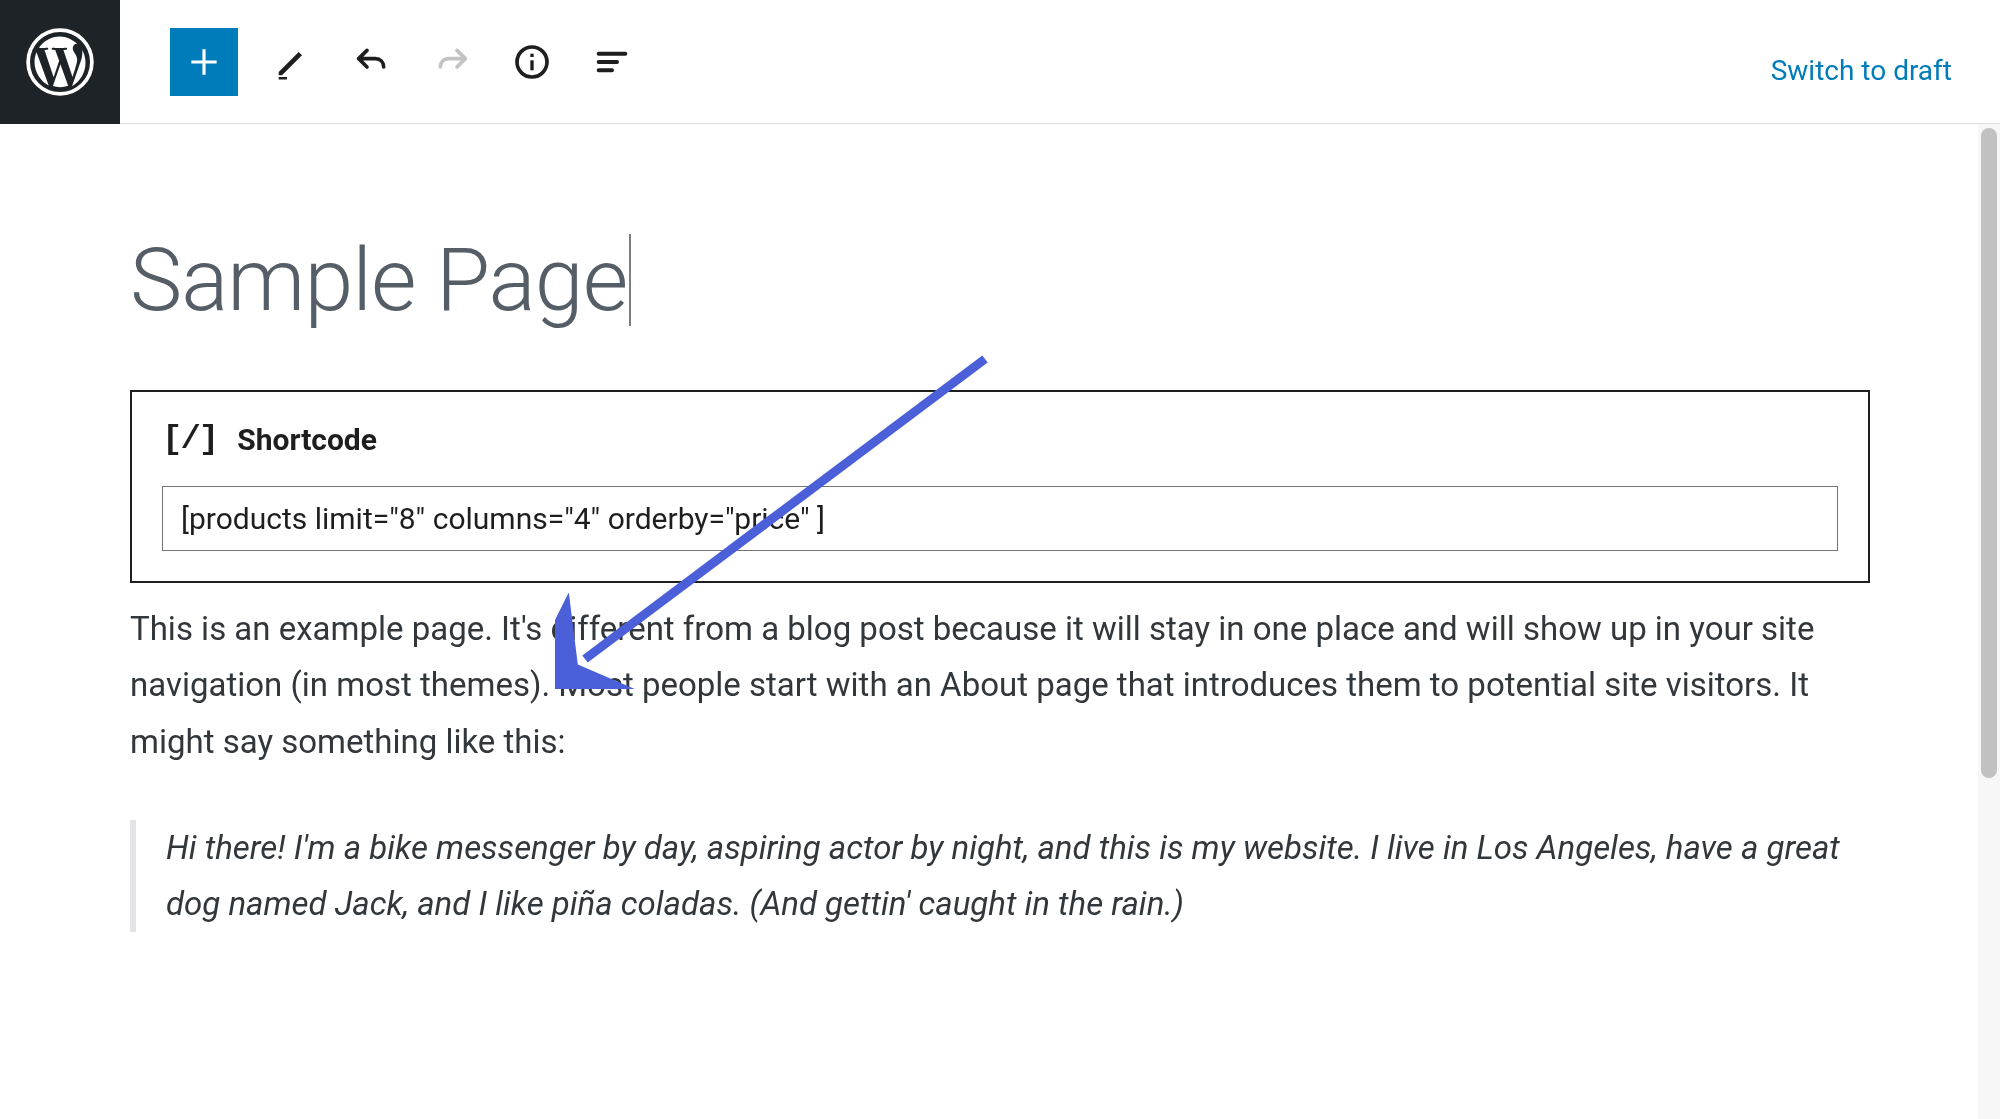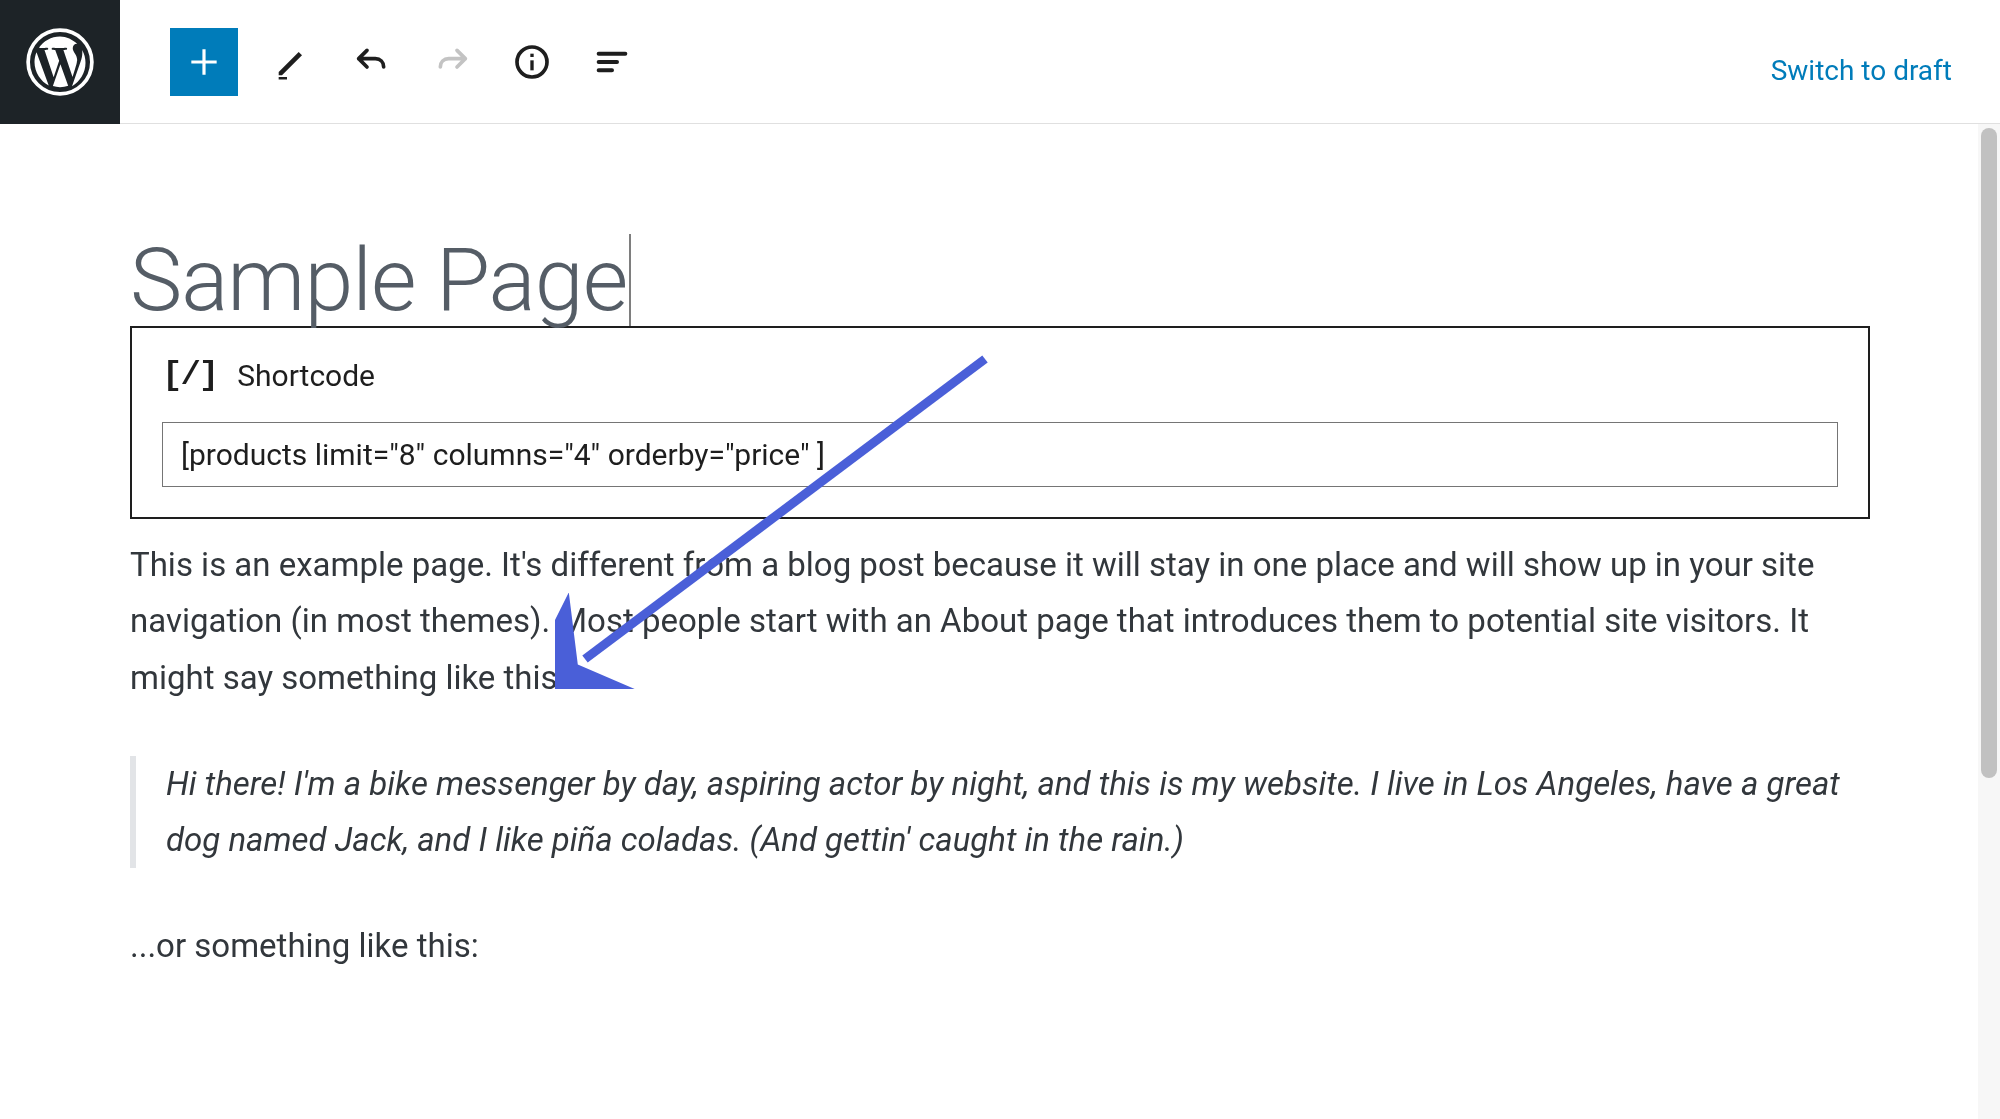--- a/index.html
+++ b/index.html
@@ -91,20 +91,21 @@
 
   .page-title {
     font-size: 88px;
     font-weight: 300;
     color: #555d66;
     letter-spacing: -1px;
     border-right: 2px solid #7e7e7e;
     display: inline-block;
     padding-right: 2px;
     line-height: 1.05;
+    margin-bottom: 64px;
   }
 
   
   .shortcode-block {
     border: 2px solid #1e1e1e;
     padding: 28px 30px 30px 30px;
     margin-bottom: 18px;
   }
   .shortcode-header {
     display: flex;
@@ -114,21 +115,21 @@
   }
   .shortcode-icon {
     font-size: 34px;
     font-weight: 700;
     color: #1e1e1e;
     font-family: "Courier New", monospace;
     letter-spacing: -2px;
   }
   .shortcode-label {
     font-size: 30px;
-    font-weight: 400;
+    font-weight: 700;
     color: #1e1e1e;
   }
   .shortcode-input {
     width: 100%;
     border: 1px solid #757575;
     padding: 14px 18px;
     font-size: 30px;
     font-family: inherit;
     color: #1e1e1e;
     background: #fff;
@@ -255,16 +256,15 @@
         <span class="shortcode-icon">[/]</span>
         <span class="shortcode-label">Shortcode</span>
       </div>
       <input type="text" class="shortcode-input" value="[products limit=&quot;8&quot; columns=&quot;4&quot; orderby=&quot;price&quot; ]" style="">
     </div>
 
     <p class="body-text">This is an example page. It's different from a blog post because it will stay in one place and will show up in your site navigation (in most themes). Most people start with an About page that introduces them to potential site visitors. It might say something like this:</p>
 
     <blockquote class="quote">Hi there! I'm a bike messenger by day, aspiring actor by night, and this is my website. I live in Los Angeles, have a great dog named Jack, and I like piña coladas. (And gettin' caught in the rain.)</blockquote>
 
-    <p class="body-text">...or something like this:</p>
 
   </div>
 </div>
 
 </body></html>

